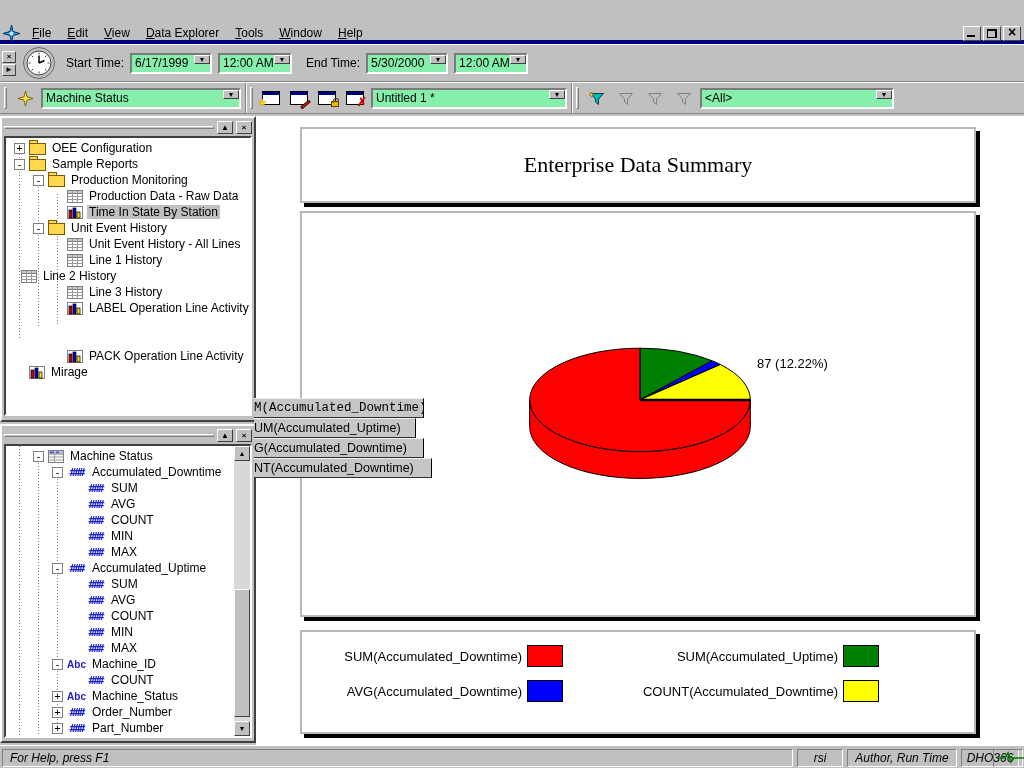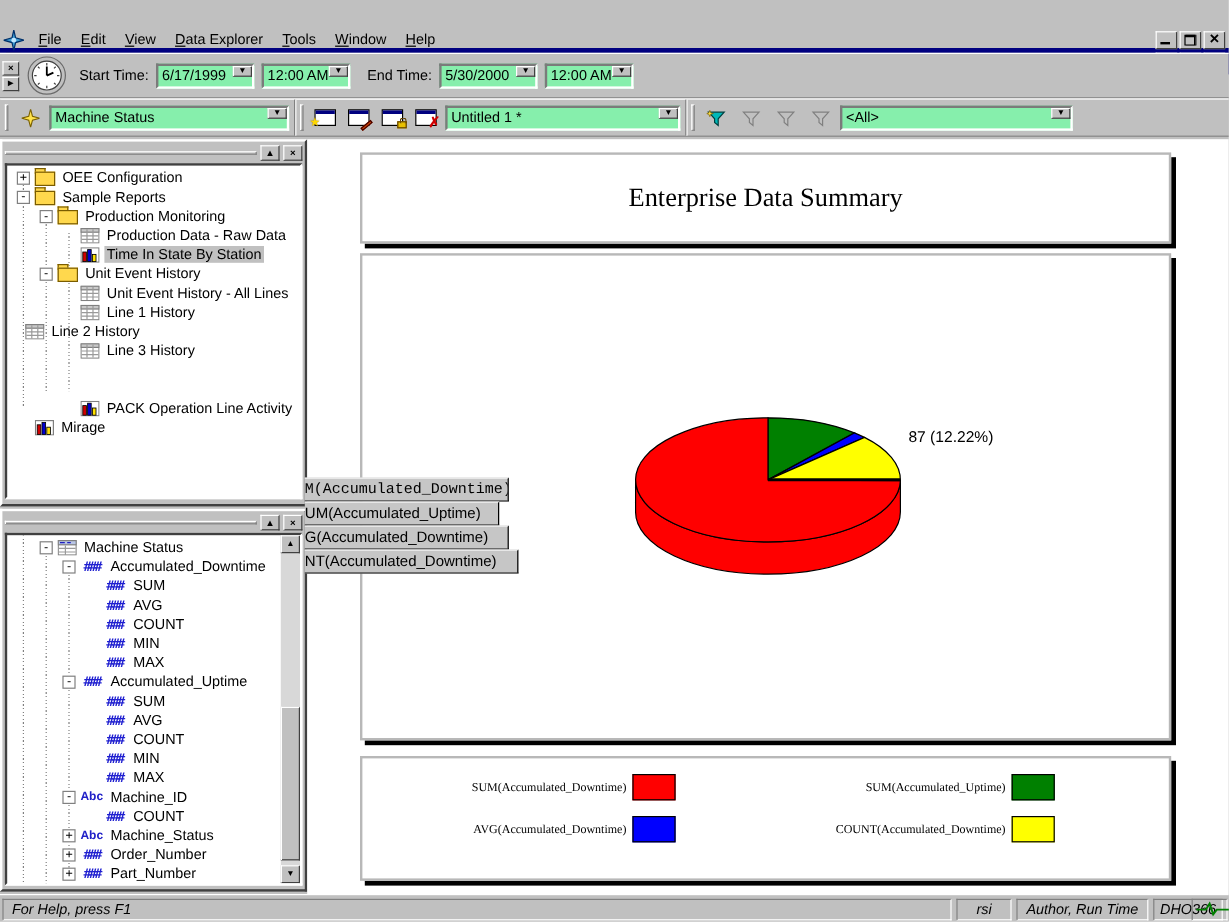--- a/index.html
+++ b/index.html
@@ -99,21 +99,21 @@
   
   #doc-area { position:absolute; left:256px; top:116px; right:0; bottom:23px; background:#fff; }
   .doc-box { position:absolute; background:#fff; border:2px solid #b8b8b8; box-shadow:4px 4px 0 #000; }
   #title-box { left:44px; top:11px; width:676px; height:76px; display:flex; align-items:center; justify-content:center; }
   #doc-title { font-family:"Liberation Serif", serif; font-size:22px; }
   #chart-box { left:44px; top:95px; width:676px; height:406px; }
   #chart-box svg { position:absolute; inset:0; }
   #callout { position:absolute; left:455px; top:143px; font-size:13px; }
   #legend-box { left:44px; top:514px; width:676px; height:104px; }
   .lentry { position:absolute; display:flex; align-items:center; }
-  .llabel { display:inline-block; text-align:right; font-size:10px; white-space:nowrap;font-family:Liberation Serif, serif; }
+  .llabel { display:inline-block; text-align:right; font-size:13px; white-space:nowrap; }
   .lswatch { display:inline-block; width:36px; height:22px; border:1px solid #000; margin-left:5px; }
   .overlap-label { position:absolute; left:-2px; height:20px; background:#c6c6c6; color:#000;
     border-top:1px solid #efefef; border-right:1px solid #000; border-bottom:1px solid #303030;
     font-size:12.5px; line-height:18px; white-space:nowrap; overflow:hidden; z-index:5; padding-right:4px; }
   
   .statusbar { position:absolute; left:0; right:0; bottom:0; height:23px; background:#c0c0c0; border-top:1px solid #fff; }
   .spanel { position:absolute; top:3px; height:18px; border:1px solid; border-color:#808080 #fff #fff #808080;
     padding:1px 7px; white-space:nowrap;font-style:italic; }
 </style>
 </head>
@@ -357,20 +357,32 @@
         <div class="trow" style="padding-left: 46px;">
           <span class="slot"></span>
           <span class="ticon i-table-icon">
             <svg width="16" height="13" viewBox="0 0 16 13">
               <rect x=".5" y=".5" width="15" height="12" fill="#fff" stroke="#808080"></rect>
               <rect x=".5" y=".5" width="15" height="3" fill="#c9c9c9" stroke="#808080"></rect>
               <path d="M5.5 1v11M10.5 1v11M1 6.5h14M1 9.5h14" stroke="#9a9a9a"></path>
             </svg>
           </span>
           <span class="tlabel">Line 3 History</span>
+        </div>
+        <div class="trow" style="padding-left: 46px;">
+          <span class="slot"></span>
+          <span class="ticon i-chart-icon">
+            <svg width="16" height="13" viewBox="0 0 16 13">
+              <rect x=".5" y=".5" width="15" height="12" fill="#fff" stroke="#808080"></rect>
+              <rect x="2" y="4" width="3" height="8" fill="#d00000" stroke="#000" stroke-width=".7"></rect>
+              <rect x="6" y="2" width="3" height="10" fill="#0000d0" stroke="#000" stroke-width=".7"></rect>
+              <rect x="10" y="6" width="3" height="6" fill="#ffe000" stroke="#000" stroke-width=".7"></rect>
+            </svg>
+          </span>
+          <span class="tlabel">LABEL Operation Line Activity</span>
         </div>
         <div class="trow" style="padding-left: 46px; margin-top: 32px;">
           <span class="slot"></span>
           <span class="ticon i-chart-icon">
             <svg width="16" height="13" viewBox="0 0 16 13">
               <rect x=".5" y=".5" width="15" height="12" fill="#fff" stroke="#808080"></rect>
               <rect x="2" y="4" width="3" height="8" fill="#d00000" stroke="#000" stroke-width=".7"></rect>
               <rect x="6" y="2" width="3" height="10" fill="#0000d0" stroke="#000" stroke-width=".7"></rect>
               <rect x="10" y="6" width="3" height="6" fill="#ffe000" stroke="#000" stroke-width=".7"></rect>
             </svg>

